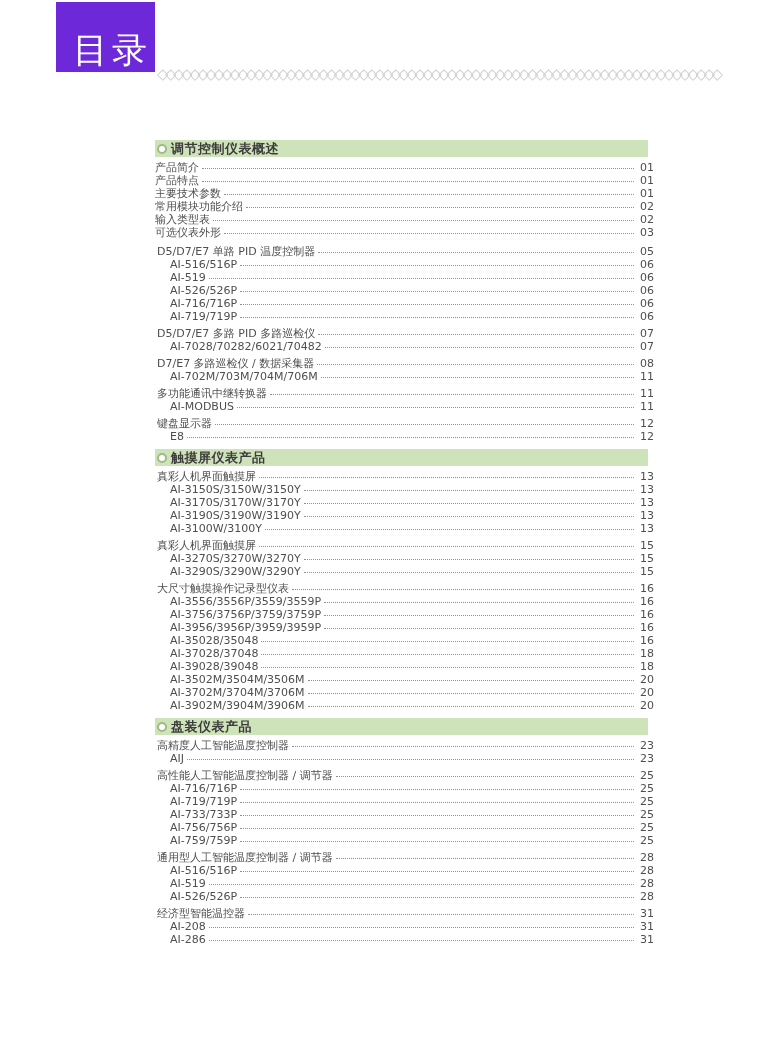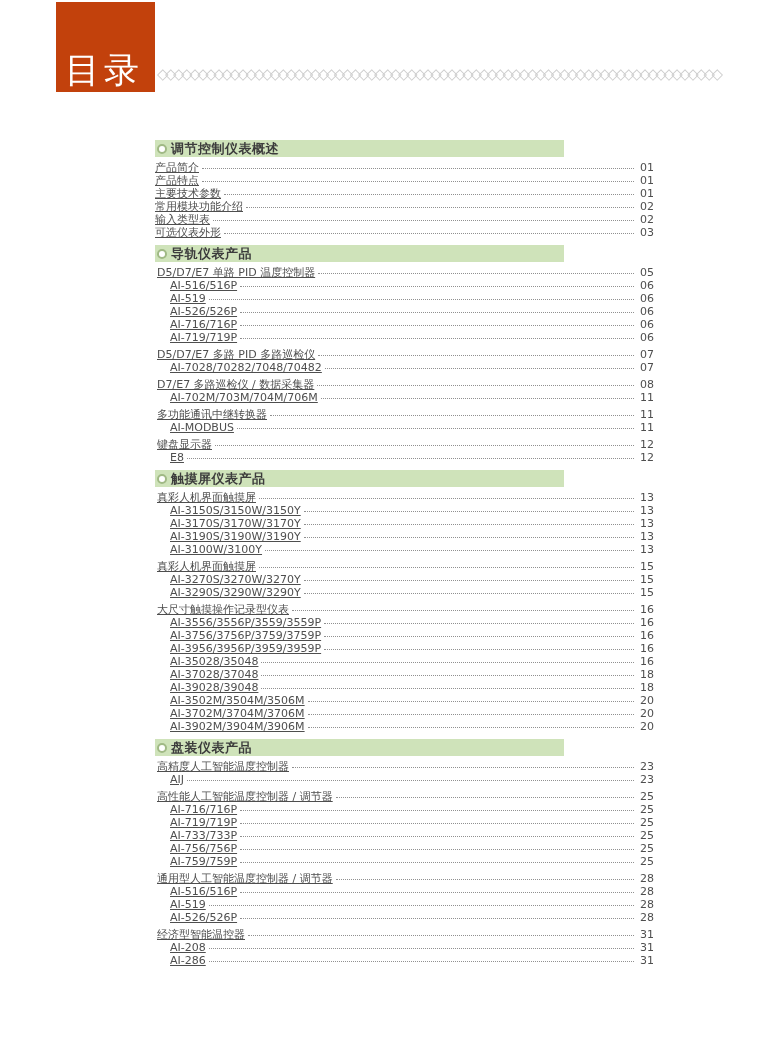--- a/index.html
+++ b/index.html
@@ -5,61 +5,61 @@
   html,body { margin:0; padding:0; background:#ffffff; }
   body {
     width:777px; height:1054px; position:relative; overflow:hidden;
     font-family:"DejaVu Sans","Liberation Sans",sans-serif;
     -webkit-font-smoothing:antialiased;
   }
   .page { position:absolute; inset:0; background:#ffffff; }
 
   
   .title-box {
-    position:absolute; left:56px; top:2px; width:99px; height:90px;
-    background:#c2410c; box-sizing:border-box;
+    position:absolute; left:56px; top:2px; width:99px; height:70px;
+    background:#6d28d9; box-sizing:border-box;
     display:flex; align-items:flex-end;
-    padding:0 0 3px 9px;
+    padding:0 0 3px 17px;
   }
   .title-box .title-text {
     color:#ffffff; font-size:35px; line-height:1.05; letter-spacing:4px;
     font-weight:400; white-space:nowrap;
   }
   .diamond-line {
     position:absolute; left:157px; top:63px; width:620px; height:22px;
     overflow:hidden; white-space:nowrap;
     color:#cccccc; font-size:15px; line-height:22px; letter-spacing:-3.5px;
     user-select:none;
   }
 
   
   .toc { position:absolute; left:155px; top:140px; width:503px; }
   .toc-section { margin-bottom:6px; }
   .section-bar {
-    width:409px; height:17px; background:#cfe3ba;
+    width:493px; height:17px; background:#cfe3ba;
     display:flex; align-items:center; box-sizing:border-box;
     margin-bottom:4px;
   }
   .bullet {
     width:6px; height:6px; border:2px solid #a0b985; background:#ffffff;
     border-radius:50%; margin:0 4px 0 2px; flex:0 0 auto;
   }
   .section-title {
     font-size:13px; font-weight:bold; color:#3c3c3c; line-height:17px;
     white-space:nowrap; letter-spacing:0.5px;
   }
   .entry {
     display:flex; align-items:baseline; height:13px;
     font-size:11px; color:#4e4e4e; line-height:13px;
   }
   .entry.gap { margin-top:4px; }
   .entry.lv0 { margin-left:0; }
   .entry.lv1 { margin-left:2px; }
   .entry.lv2 { margin-left:15px; }
-  .entry .label { white-space:nowrap; flex:0 0 auto;text-decoration:underline; }
+  .entry .label { white-space:nowrap; flex:0 0 auto; }
   .entry .leader {
     flex:1 1 auto; margin:0 2px 0 3px;
     border-bottom:1px dotted #909090;
     transform:translateY(-2px);
     min-width:10px;
   }
   .entry .pagenum {
     flex:0 0 auto; width:22px; text-align:center; white-space:nowrap;
   }
 </style>
@@ -102,24 +102,20 @@
           <span class="leader"></span>
           <span class="pagenum">02</span>
         </div>
         <div class="entry lv0">
           <span class="label">可选仪表外形</span>
           <span class="leader"></span>
           <span class="pagenum">03</span>
         </div>
       </section>
       <section class="toc-section">
-        <div class="section-bar">
-          <span class="bullet"></span>
-          <span class="section-title">导轨仪表产品</span>
-        </div>
         <div class="entry lv1">
           <span class="label">D5/D7/E7 单路 PID 温度控制器</span>
           <span class="leader"></span>
           <span class="pagenum">05</span>
         </div>
         <div class="entry lv2">
           <span class="label">AI-516/516P</span>
           <span class="leader"></span>
           <span class="pagenum">06</span>
         </div>
@@ -142,21 +138,21 @@
           <span class="label">AI-719/719P</span>
           <span class="leader"></span>
           <span class="pagenum">06</span>
         </div>
         <div class="entry lv1 gap">
           <span class="label">D5/D7/E7 多路 PID 多路巡检仪</span>
           <span class="leader"></span>
           <span class="pagenum">07</span>
         </div>
         <div class="entry lv2">
-          <span class="label">AI-7028/70282/7048/70482</span>
+          <span class="label">AI-7028/70282/6021/70482</span>
           <span class="leader"></span>
           <span class="pagenum">07</span>
         </div>
         <div class="entry lv1 gap">
           <span class="label">D7/E7 多路巡检仪 / 数据采集器</span>
           <span class="leader"></span>
           <span class="pagenum">08</span>
         </div>
         <div class="entry lv2">
           <span class="label">AI-702M/703M/704M/706M</span>

